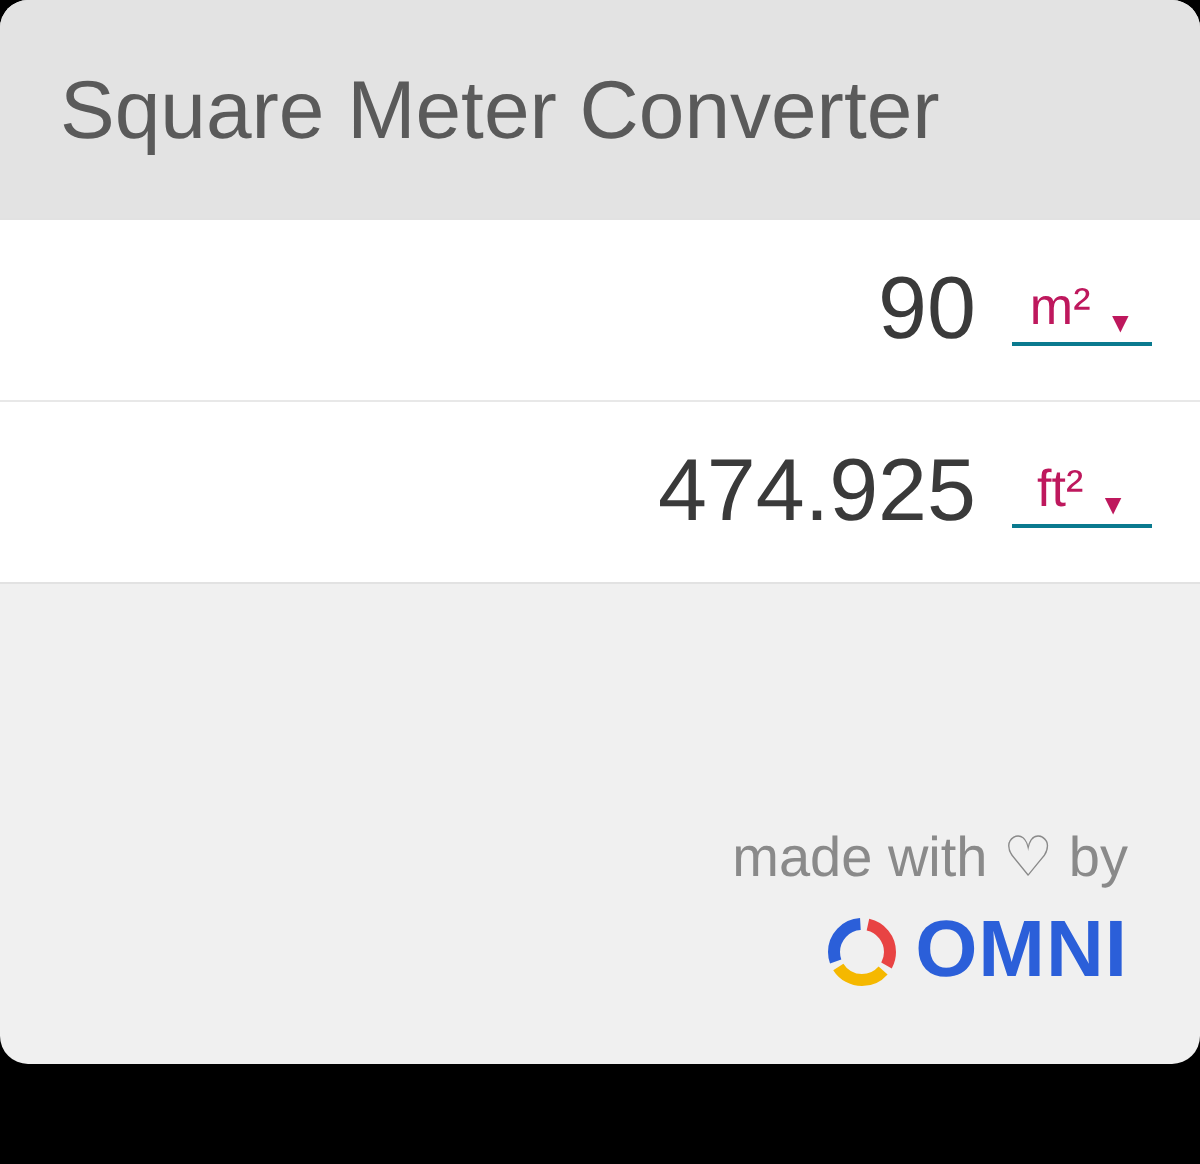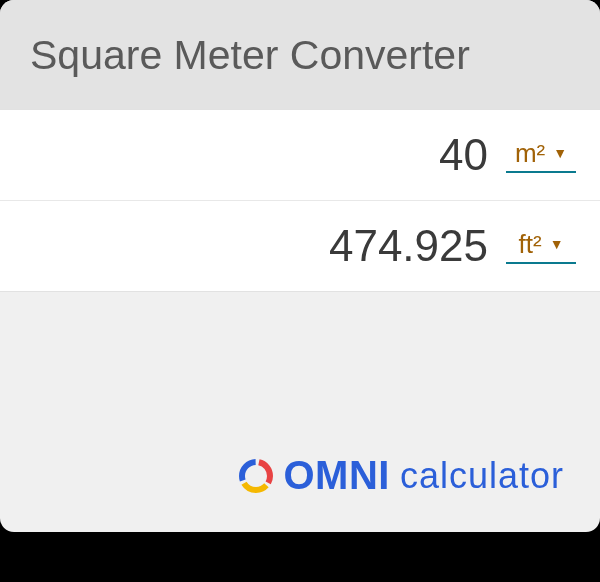--- a/index.html
+++ b/index.html
@@ -48,23 +48,23 @@
       border-bottom: none;
     }
     .value {
       color: #3a3a3a;
       font-size: 44px;
       font-weight: 400;
       text-align: right;
     }
     .unit-select {
       display: flex;
-      align-items: center;
+      align-items: flex-end;
       gap: 8px;
-      color: #a16207;
+      color: #be185d;
       border-bottom: 2px solid #0a7a8f;
       padding-bottom: 2px;
       cursor: pointer;
       min-width: 70px;
       justify-content: center;
     }
     .unit-label {
       font-size: 26px;
       font-weight: 400;
     }
@@ -114,43 +114,43 @@
 </head>
 <body>
 
 <div class="widget">
   <div class="header">
     <h1 class="title">Square Meter Converter</h1>
   </div>
 
   <div class="rows">
     <div class="row">
-      <div class="value">40</div>
+      <div class="value">90</div>
       <div class="unit-select">
         <span class="unit-label">m²</span>
         <span class="unit-caret">▼</span>
       </div>
     </div>
     <div class="row">
       <div class="value">474.925</div>
       <div class="unit-select">
         <span class="unit-label">ft²</span>
         <span class="unit-caret">▼</span>
       </div>
     </div>
   </div>
 
   <div class="footer">
+    <div class="made-with">made with ♡ by</div>
     <div class="omni-logo">
       <span class="omni-icon">
         <svg width="38" height="38" viewBox="0 0 38 38">
           <circle cx="19" cy="19" r="14" fill="none" stroke="#e84343" stroke-width="6" stroke-dasharray="26 100" stroke-dashoffset="-3" transform="rotate(-90 19 19)"></circle>
           <circle cx="19" cy="19" r="14" fill="none" stroke="#f5b800" stroke-width="6" stroke-dasharray="26 100" stroke-dashoffset="-32" transform="rotate(-90 19 19)"></circle>
           <circle cx="19" cy="19" r="14" fill="none" stroke="#2b5fd9" stroke-width="6" stroke-dasharray="26 100" stroke-dashoffset="-61" transform="rotate(-90 19 19)"></circle>
         </svg>
       </span>
       <span class="omni-text">
         <span class="omni-word">OMNI</span>
-        <span class="calc-word">calculator</span>
       </span>
     </div>
   </div>
 </div>
 
 </body></html>

